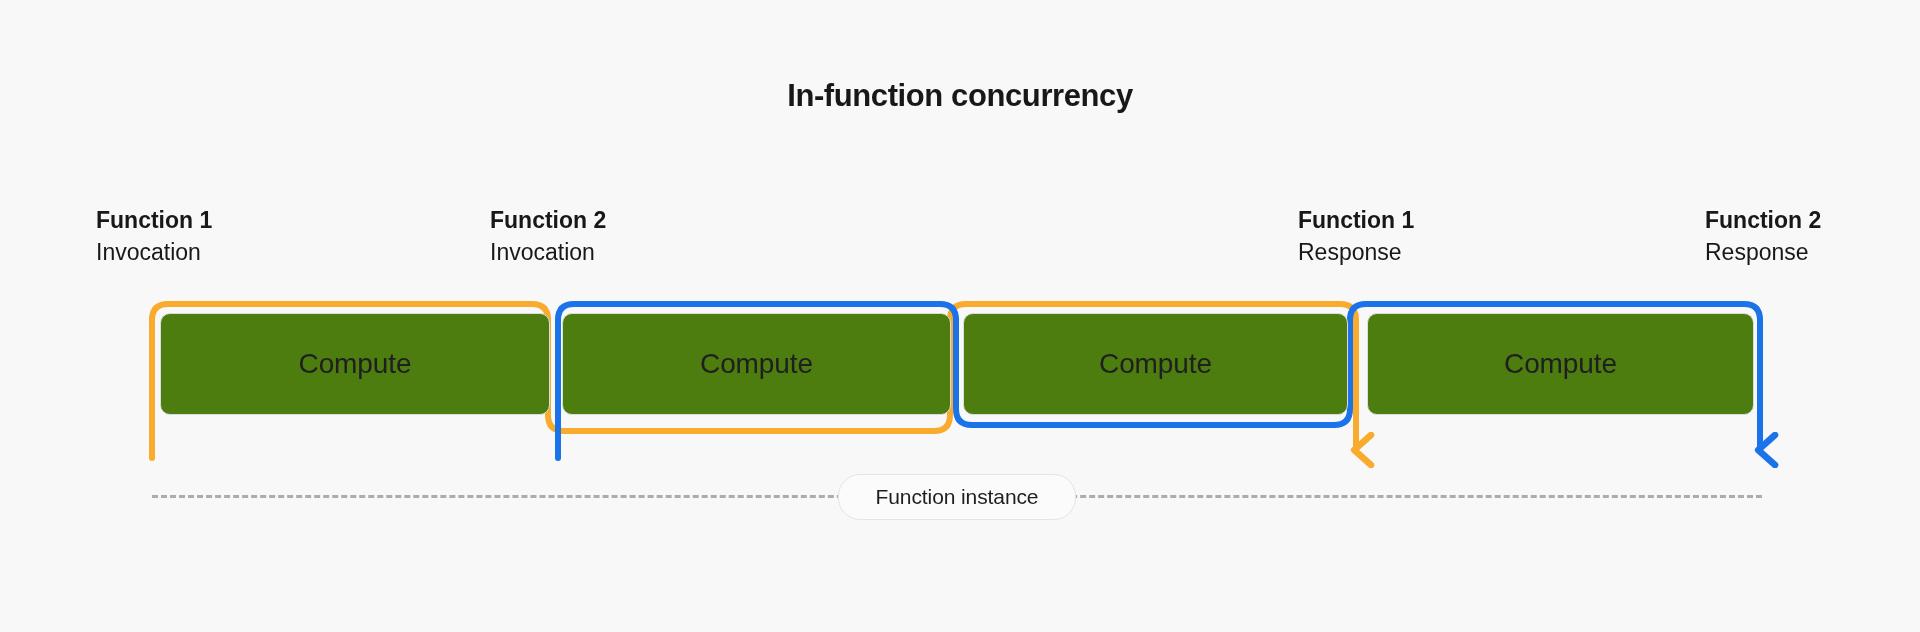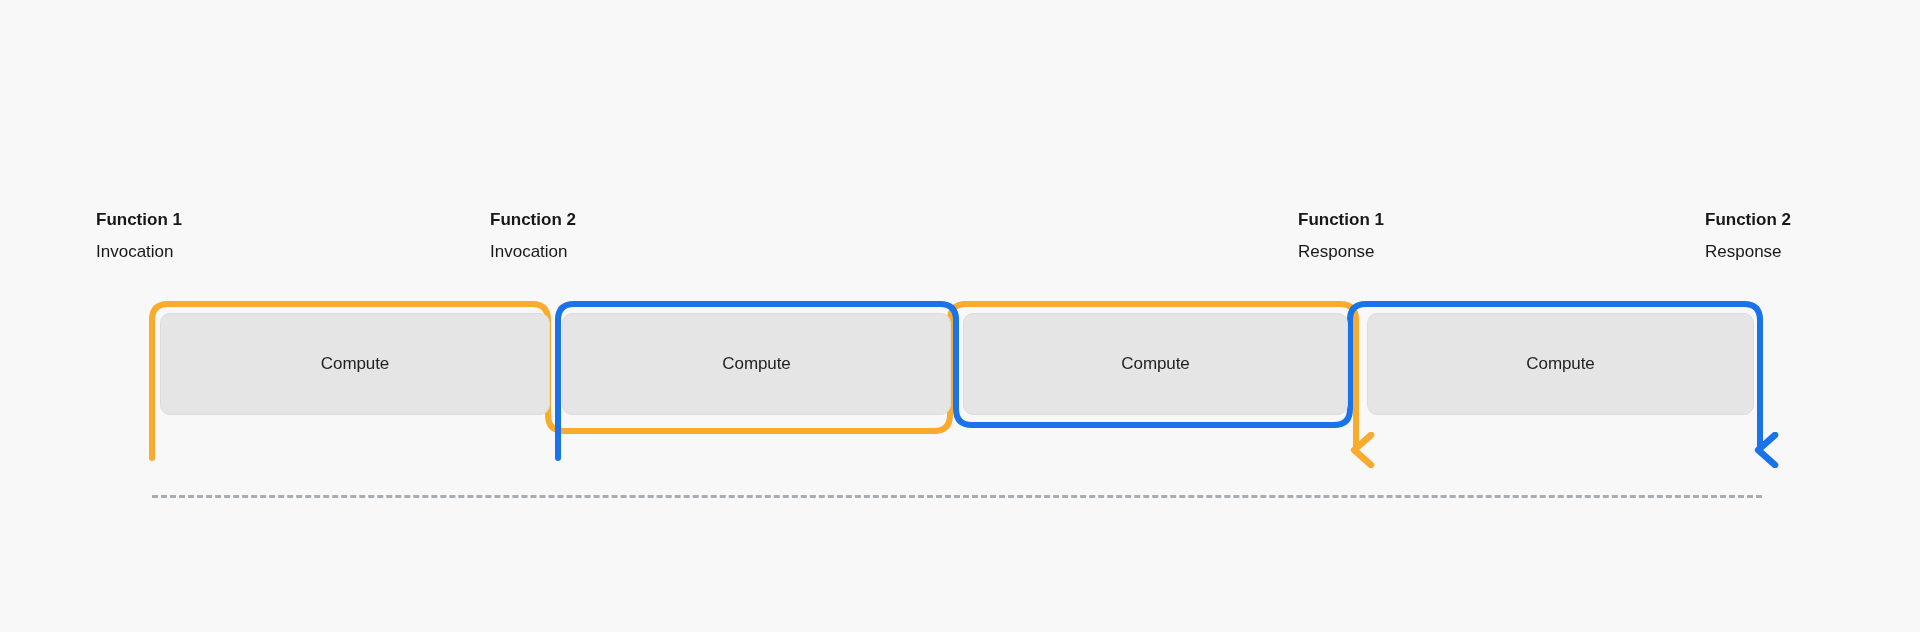--- a/index.html
+++ b/index.html
@@ -28,21 +28,21 @@
     text-align: center;
     font-size: 31px;
     font-weight: 700;
     color: #17181A;
     letter-spacing: -0.4px;
   }
 
   
   .col-label {
     position: absolute;
-    font-size: 17px;
+    font-size: 23px;
     font-weight: 700;
     color: #17181A;
     line-height: 32px;
     white-space: nowrap;
   }
   .col-label .l2 { display: block; font-weight: 400; }
 
   .lbl-f1i { top: 204px; left: 96px;  text-align: left; }
   .lbl-f2i { top: 204px; left: 490px; text-align: left; }
   .lbl-f1r { top: 204px; left: 1298px; text-align: left; }
@@ -54,27 +54,27 @@
     top: 0; left: 0;
     width: 1920px; height: 632px;
     pointer-events: none;
   }
 
   
   .compute-box {
     position: absolute;
     top: 313px;
     height: 100px;
-    background: #e5e5e5;
+    background: #4d7c0f;
     border: 1px solid #DADCE0;
     border-radius: 10px;
     display: flex;
     align-items: center;
     justify-content: center;
-    font-size: 17px;
+    font-size: 28px;
     color: #1F1F20;
     letter-spacing: -0.1px;
   }
   .box1 { left: 160px;  width: 388px; }
   .box2 { left: 562px;  width: 387px; }
   .box3 { left: 963px;  width: 383px; }
   .box4 { left: 1367px; width: 385px; }
 
   
   .dash-line {
@@ -100,20 +100,21 @@
     font-size: 21px;
     color: #1F1F20;
     letter-spacing: -0.1px;
   }
 </style>
 </head>
 <body>
 
 <div class="canvas">
 
+  <div class="title">In-function concurrency</div>
 
   <div class="col-label lbl-f1i">
     <span>Function 1</span>
     <span class="l2">Invocation</span>
   </div>
   <div class="col-label lbl-f2i">
     <span>Function 2</span>
     <span class="l2">Invocation</span>
   </div>
   <div class="col-label lbl-f1r">
@@ -161,14 +162,15 @@
       <path d="M 1760 320 L 1760 450" fill="none" stroke="#1A73E8" stroke-width="6" stroke-linecap="round" marker-end="url(#arrow-blue)"></path>
     </g>
   </svg>
 
   <div class="compute-box box1">Compute</div>
   <div class="compute-box box2">Compute</div>
   <div class="compute-box box3">Compute</div>
   <div class="compute-box box4">Compute</div>
 
   <div class="dash-line"></div>
+  <div class="instance-pill">Function instance</div>
 
 </div>
 
 </body></html>

